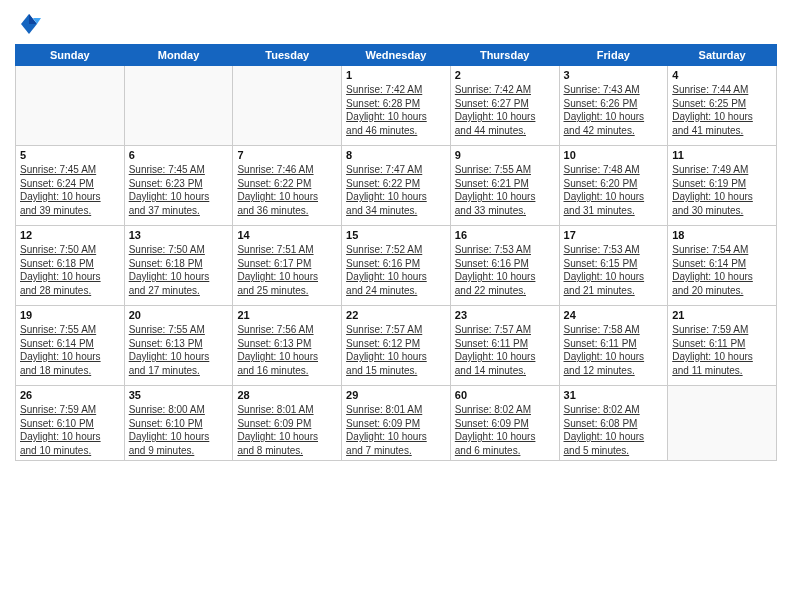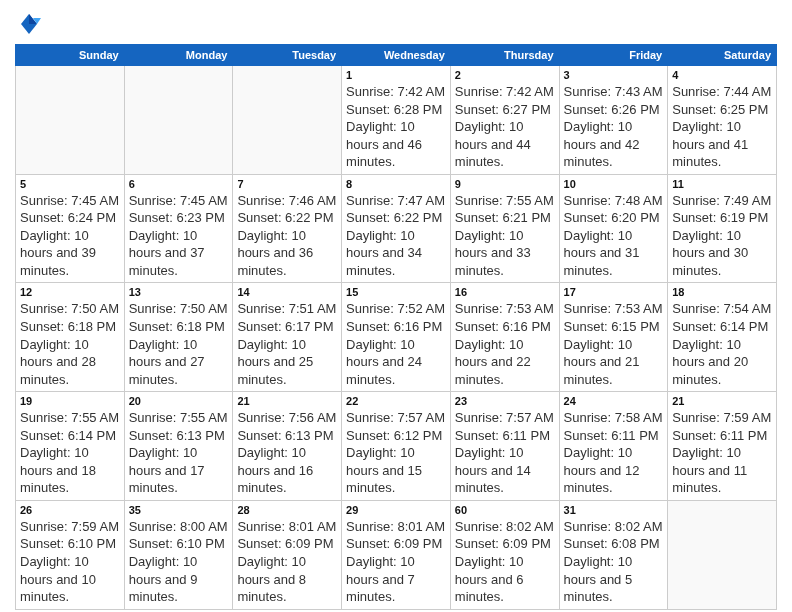--- a/index.html
+++ b/index.html
@@ -61,21 +61,21 @@
       width: 100%;
       border-collapse: collapse;
       table-layout: fixed;
     }
     .calendar th {
       background: #1565c0;
       color: #fff;
       font-size: 11px;
       font-weight: bold;
       padding: 4px 5px;
-      text-align: right;
+      text-align: center;
       border: 1px solid #1565c0;
     }
     .calendar td {
       border: 1px solid #ccc;
       vertical-align: top;
       padding: 3px 4px;
       font-size: 9px;
       color: #333;
       height: 80px;
       background: #fff;
@@ -87,23 +87,24 @@
       height: 70px;
     }
     .day-number {
       font-size: 11px;
       font-weight: bold;
       color: #111;
       display: block;
       margin-bottom: 2px;
     }
     .day-info {
-      font-size: 13px;
+      font-size: 10px;
       line-height: 1.35;
       color: #333;
+      text-decoration: underline;
     }
   </style>
 </head>
 <body>
 
 <div class="container">
   <div class="header">
     <div class="logo">
       <svg class="logo-icon" viewBox="0 0 28 28" xmlns="http://www.w3.org/2000/svg">
         <polygon points="14,4 22,14 14,24 6,14" fill="#1565c0"></polygon>

